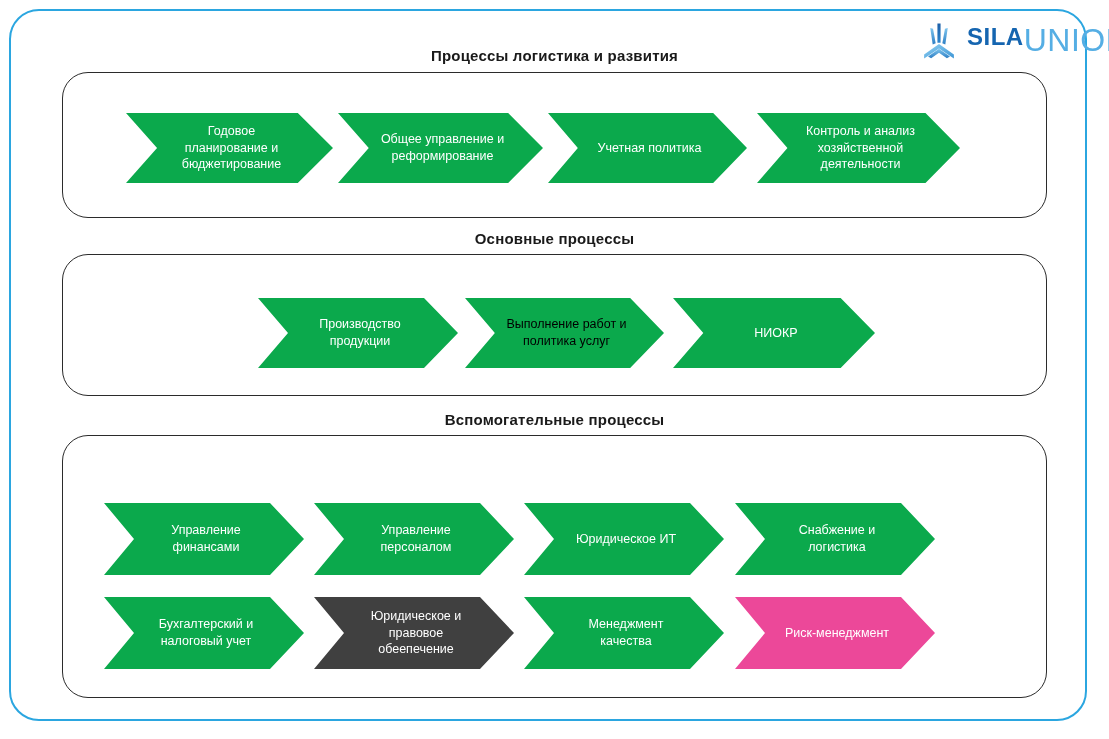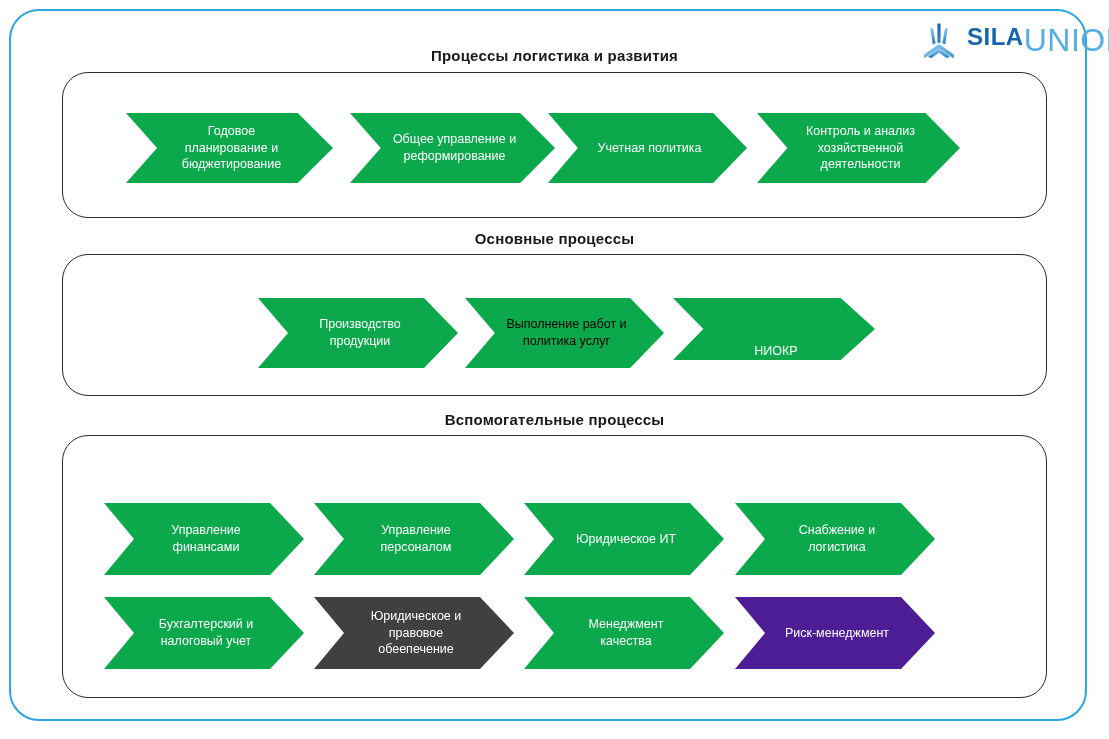--- a/index.html
+++ b/index.html
@@ -149,21 +149,21 @@
   <div class="group-box" id="group-box-3"></div>
 
   <div id="chevron-layer">
       <div class="chevron" style="left: 126px; top: 113px; width: 207px; height: 70px; background: rgb(11, 169, 76); color: rgb(255, 255, 255);">
         <div>
           <span>Годовое</span>
           <span>планирование и</span>
           <span>бюджетирование</span>
         </div>
       </div>
-      <div class="chevron" style="left: 350px; top: 113px; width: 205px; height: 70px; background: rgb(11, 169, 76); color: rgb(255, 255, 255);">
+      <div class="chevron" style="left: 338px; top: 113px; width: 205px; height: 70px; background: rgb(11, 169, 76); color: rgb(255, 255, 255);">
         <div>
           <span>Общее управление и</span>
           <span>реформирование</span>
         </div>
       </div>
       <div class="chevron" style="left: 548px; top: 113px; width: 199px; height: 70px; background: rgb(11, 169, 76); color: rgb(255, 255, 255);">
         <div>
           <span>Учетная политика</span>
         </div>
       </div>
@@ -179,21 +179,21 @@
           <span>Производство</span>
           <span>продукции</span>
         </div>
       </div>
       <div class="chevron" style="left: 465px; top: 298px; width: 199px; height: 70px; background: rgb(11, 169, 76); color: #000000;">
         <div>
           <span>Выполнение работ и</span>
           <span>политика услуг</span>
         </div>
       </div>
-      <div class="chevron" style="left: 673px; top: 298px; width: 202px; height: 62px; background: rgb(11, 169, 76); color: rgb(255, 255, 255); align-items: flex-end;">
+      <div class="chevron" style="left: 673px; top: 298px; width: 202px; height: 70px; background: rgb(11, 169, 76); color: rgb(255, 255, 255);">
         <div>
           <span>НИОКР</span>
         </div>
       </div>
       <div class="chevron" style="left: 104px; top: 503px; width: 200px; height: 72px; background: rgb(11, 169, 76); color: rgb(255, 255, 255);">
         <div>
           <span>Управление</span>
           <span>финансами</span>
         </div>
       </div>
@@ -226,20 +226,20 @@
           <span>правовое</span>
           <span>обеепечение</span>
         </div>
       </div>
       <div class="chevron" style="left: 524px; top: 597px; width: 200px; height: 72px; background: rgb(11, 169, 76); color: rgb(255, 255, 255);">
         <div>
           <span>Менеджмент</span>
           <span>качества</span>
         </div>
       </div>
-      <div class="chevron" style="left: 735px; top: 597px; width: 200px; height: 72px; background: #4c1d95; color: rgb(255, 255, 255);">
+      <div class="chevron" style="left: 735px; top: 597px; width: 200px; height: 72px; background: #ec4899; color: rgb(255, 255, 255);">
         <div>
           <span>Риск-менеджмент</span>
         </div>
       </div>
     </div>
 
 </div>
 
 </body></html>

